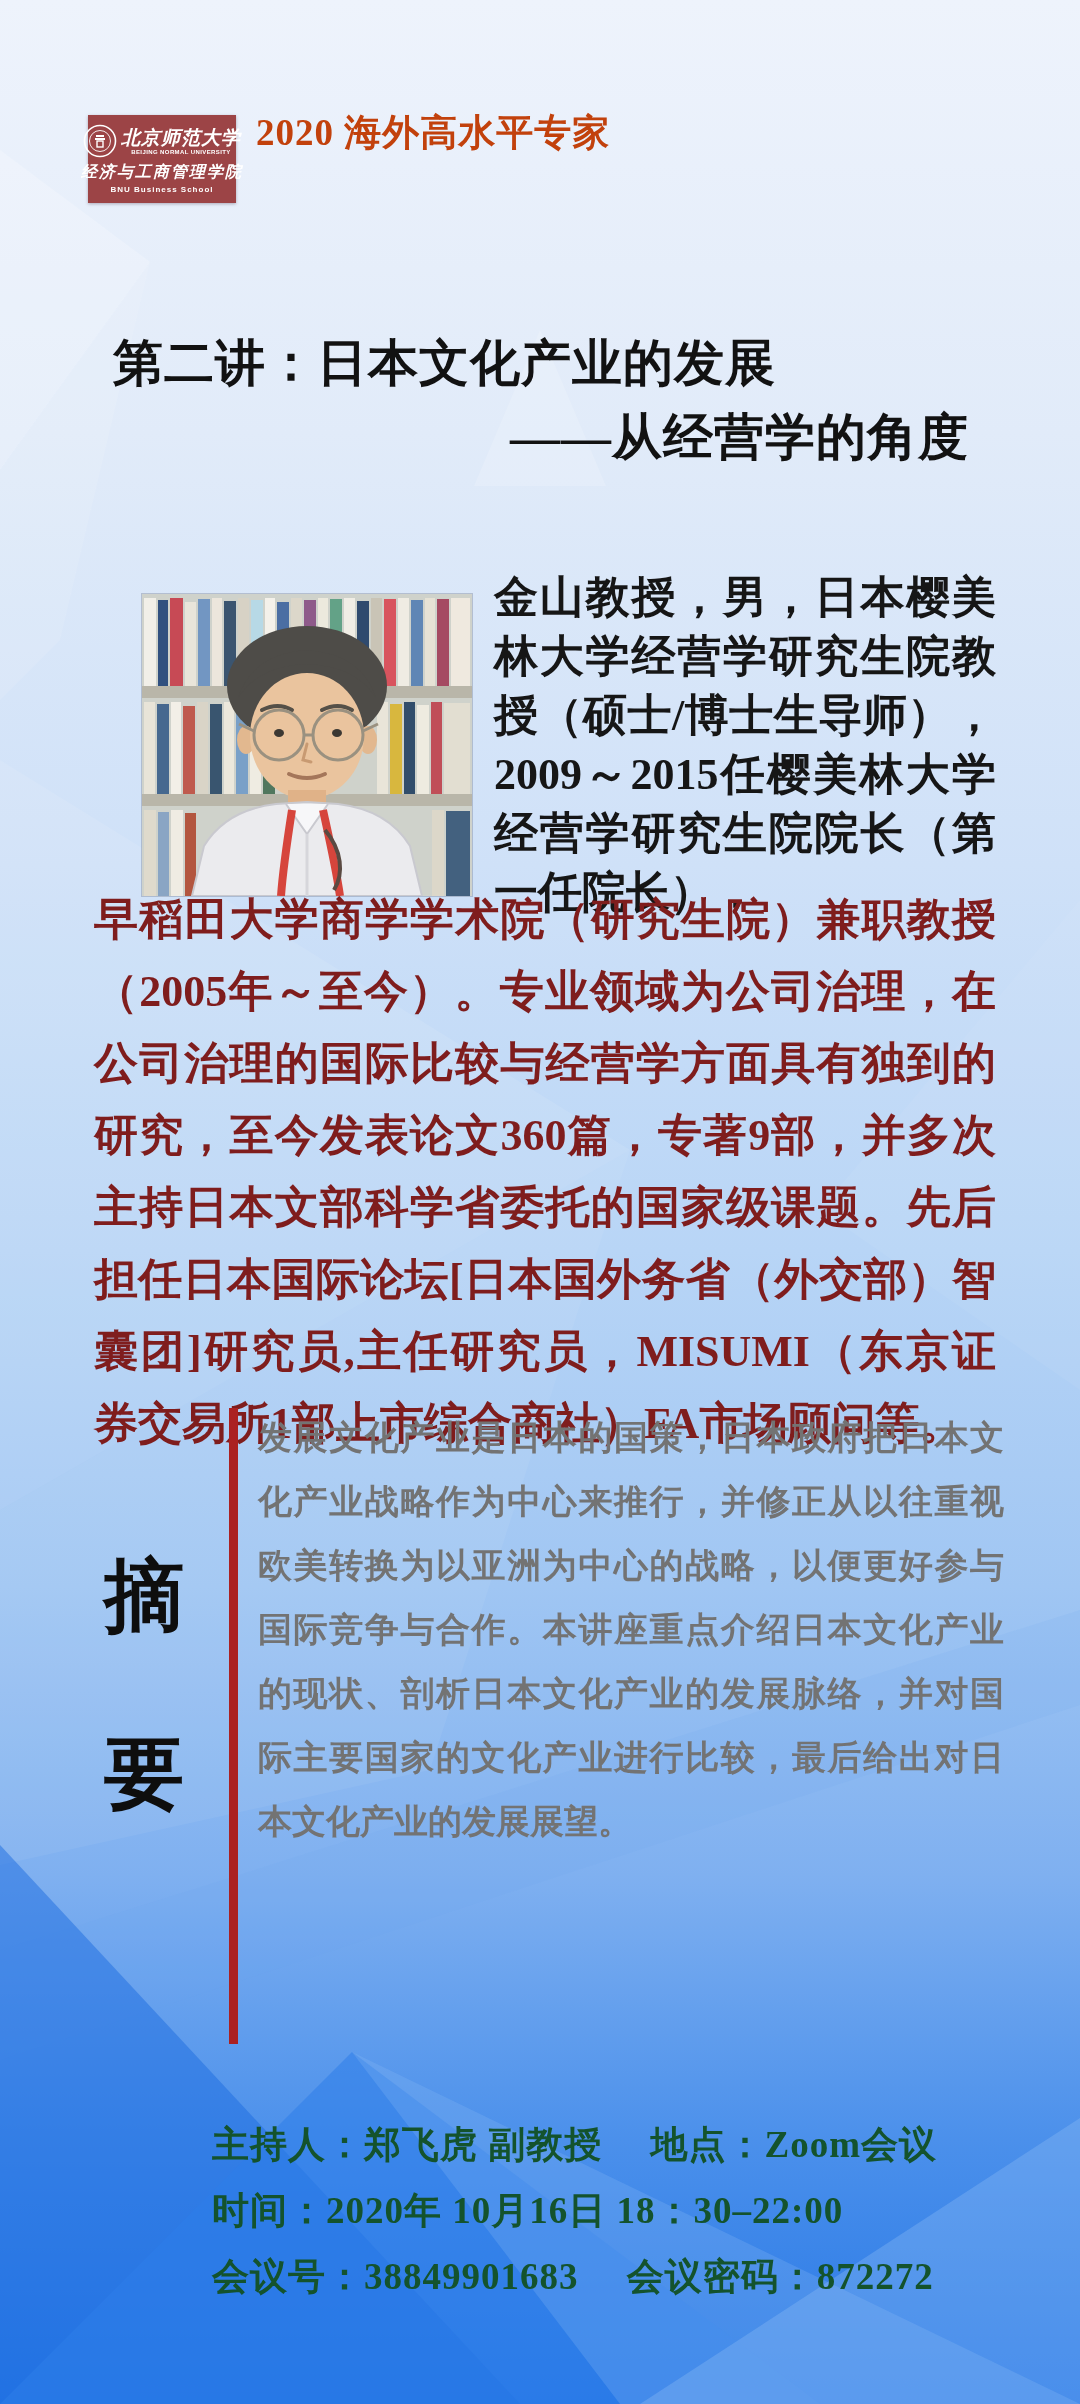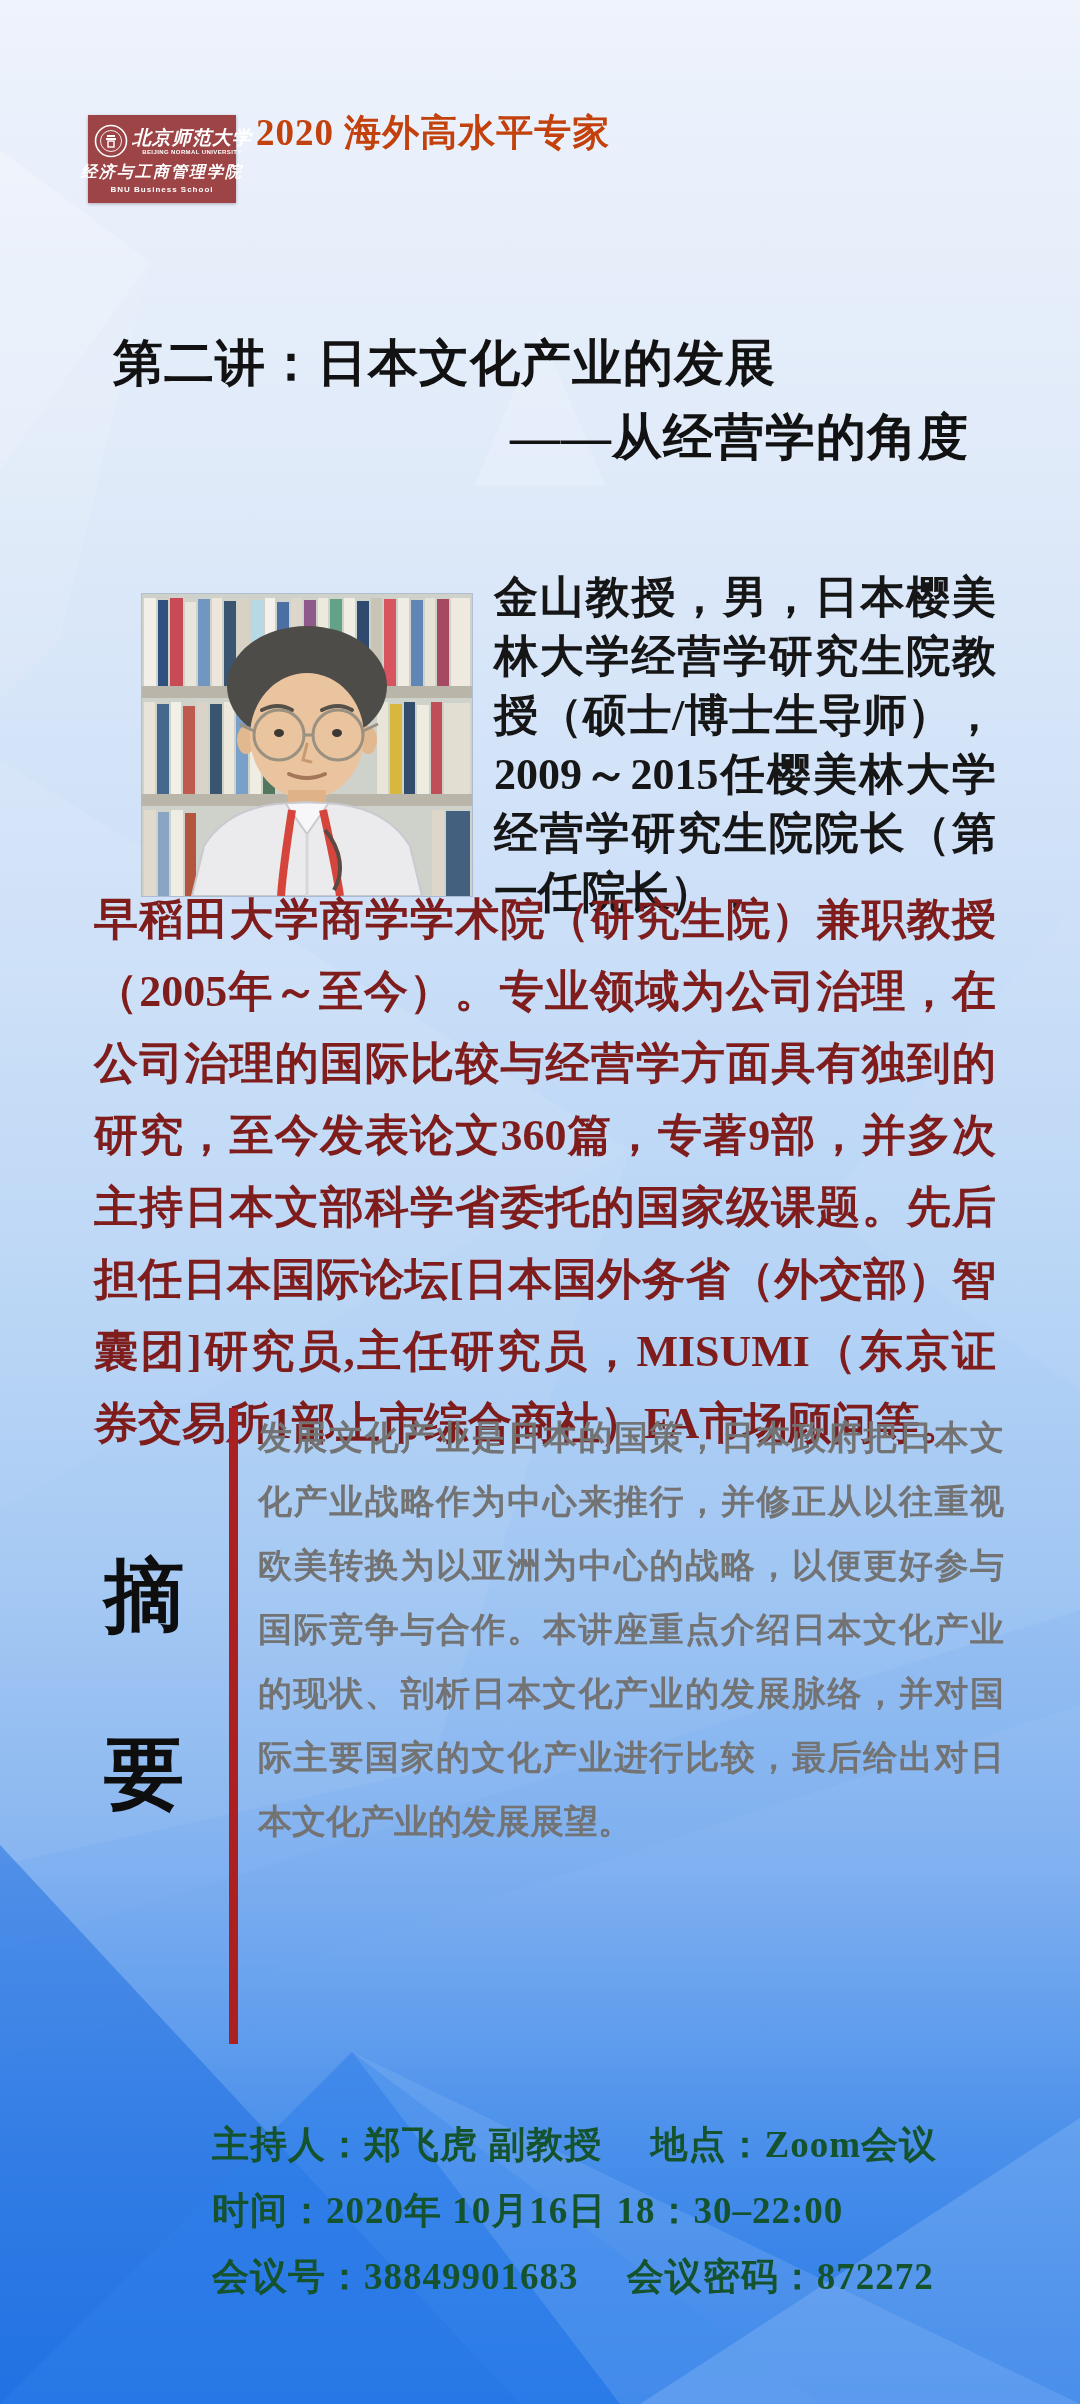--- a/index.html
+++ b/index.html
@@ -17,21 +17,21 @@
 
   
   .logo-block{
     position:absolute;left:88px;top:115px;width:148px;height:88px;
     background:#9c4446;
     box-shadow:0 1px 3px rgba(60,40,60,.35);
     color:#fff;
     display:flex;flex-direction:column;align-items:center;justify-content:center;
     padding:4px 6px;box-sizing:border-box;
   }
-  .logo-top{display:flex;align-items:center;gap:4px;width:100%;}
+  .logo-top{display:flex;align-items:center;gap:4px;width:100%;justify-content:center;}
   .seal{flex:0 0 auto;}
   .logo-names{display:flex;flex-direction:column;align-items:center;line-height:1;}
   .logo-uni-zh{font-size:19px;letter-spacing:1px;white-space:nowrap;font-style:italic;}
   .logo-uni-en{font-size:6px;letter-spacing:.4px;white-space:nowrap;margin-top:2px;font-family:"Liberation Sans",sans-serif;}
   .logo-school-zh{font-size:16px;letter-spacing:2px;white-space:nowrap;margin-top:4px;font-style:italic;}
   .logo-school-en{font-size:8px;letter-spacing:1px;white-space:nowrap;margin-top:2px;font-family:"Liberation Sans",sans-serif;}
   .series{
     position:absolute;left:256px;top:114px;color:#c2410c;line-height:1;
   }
   .series-line1{font-size:37px;letter-spacing:1px;}

